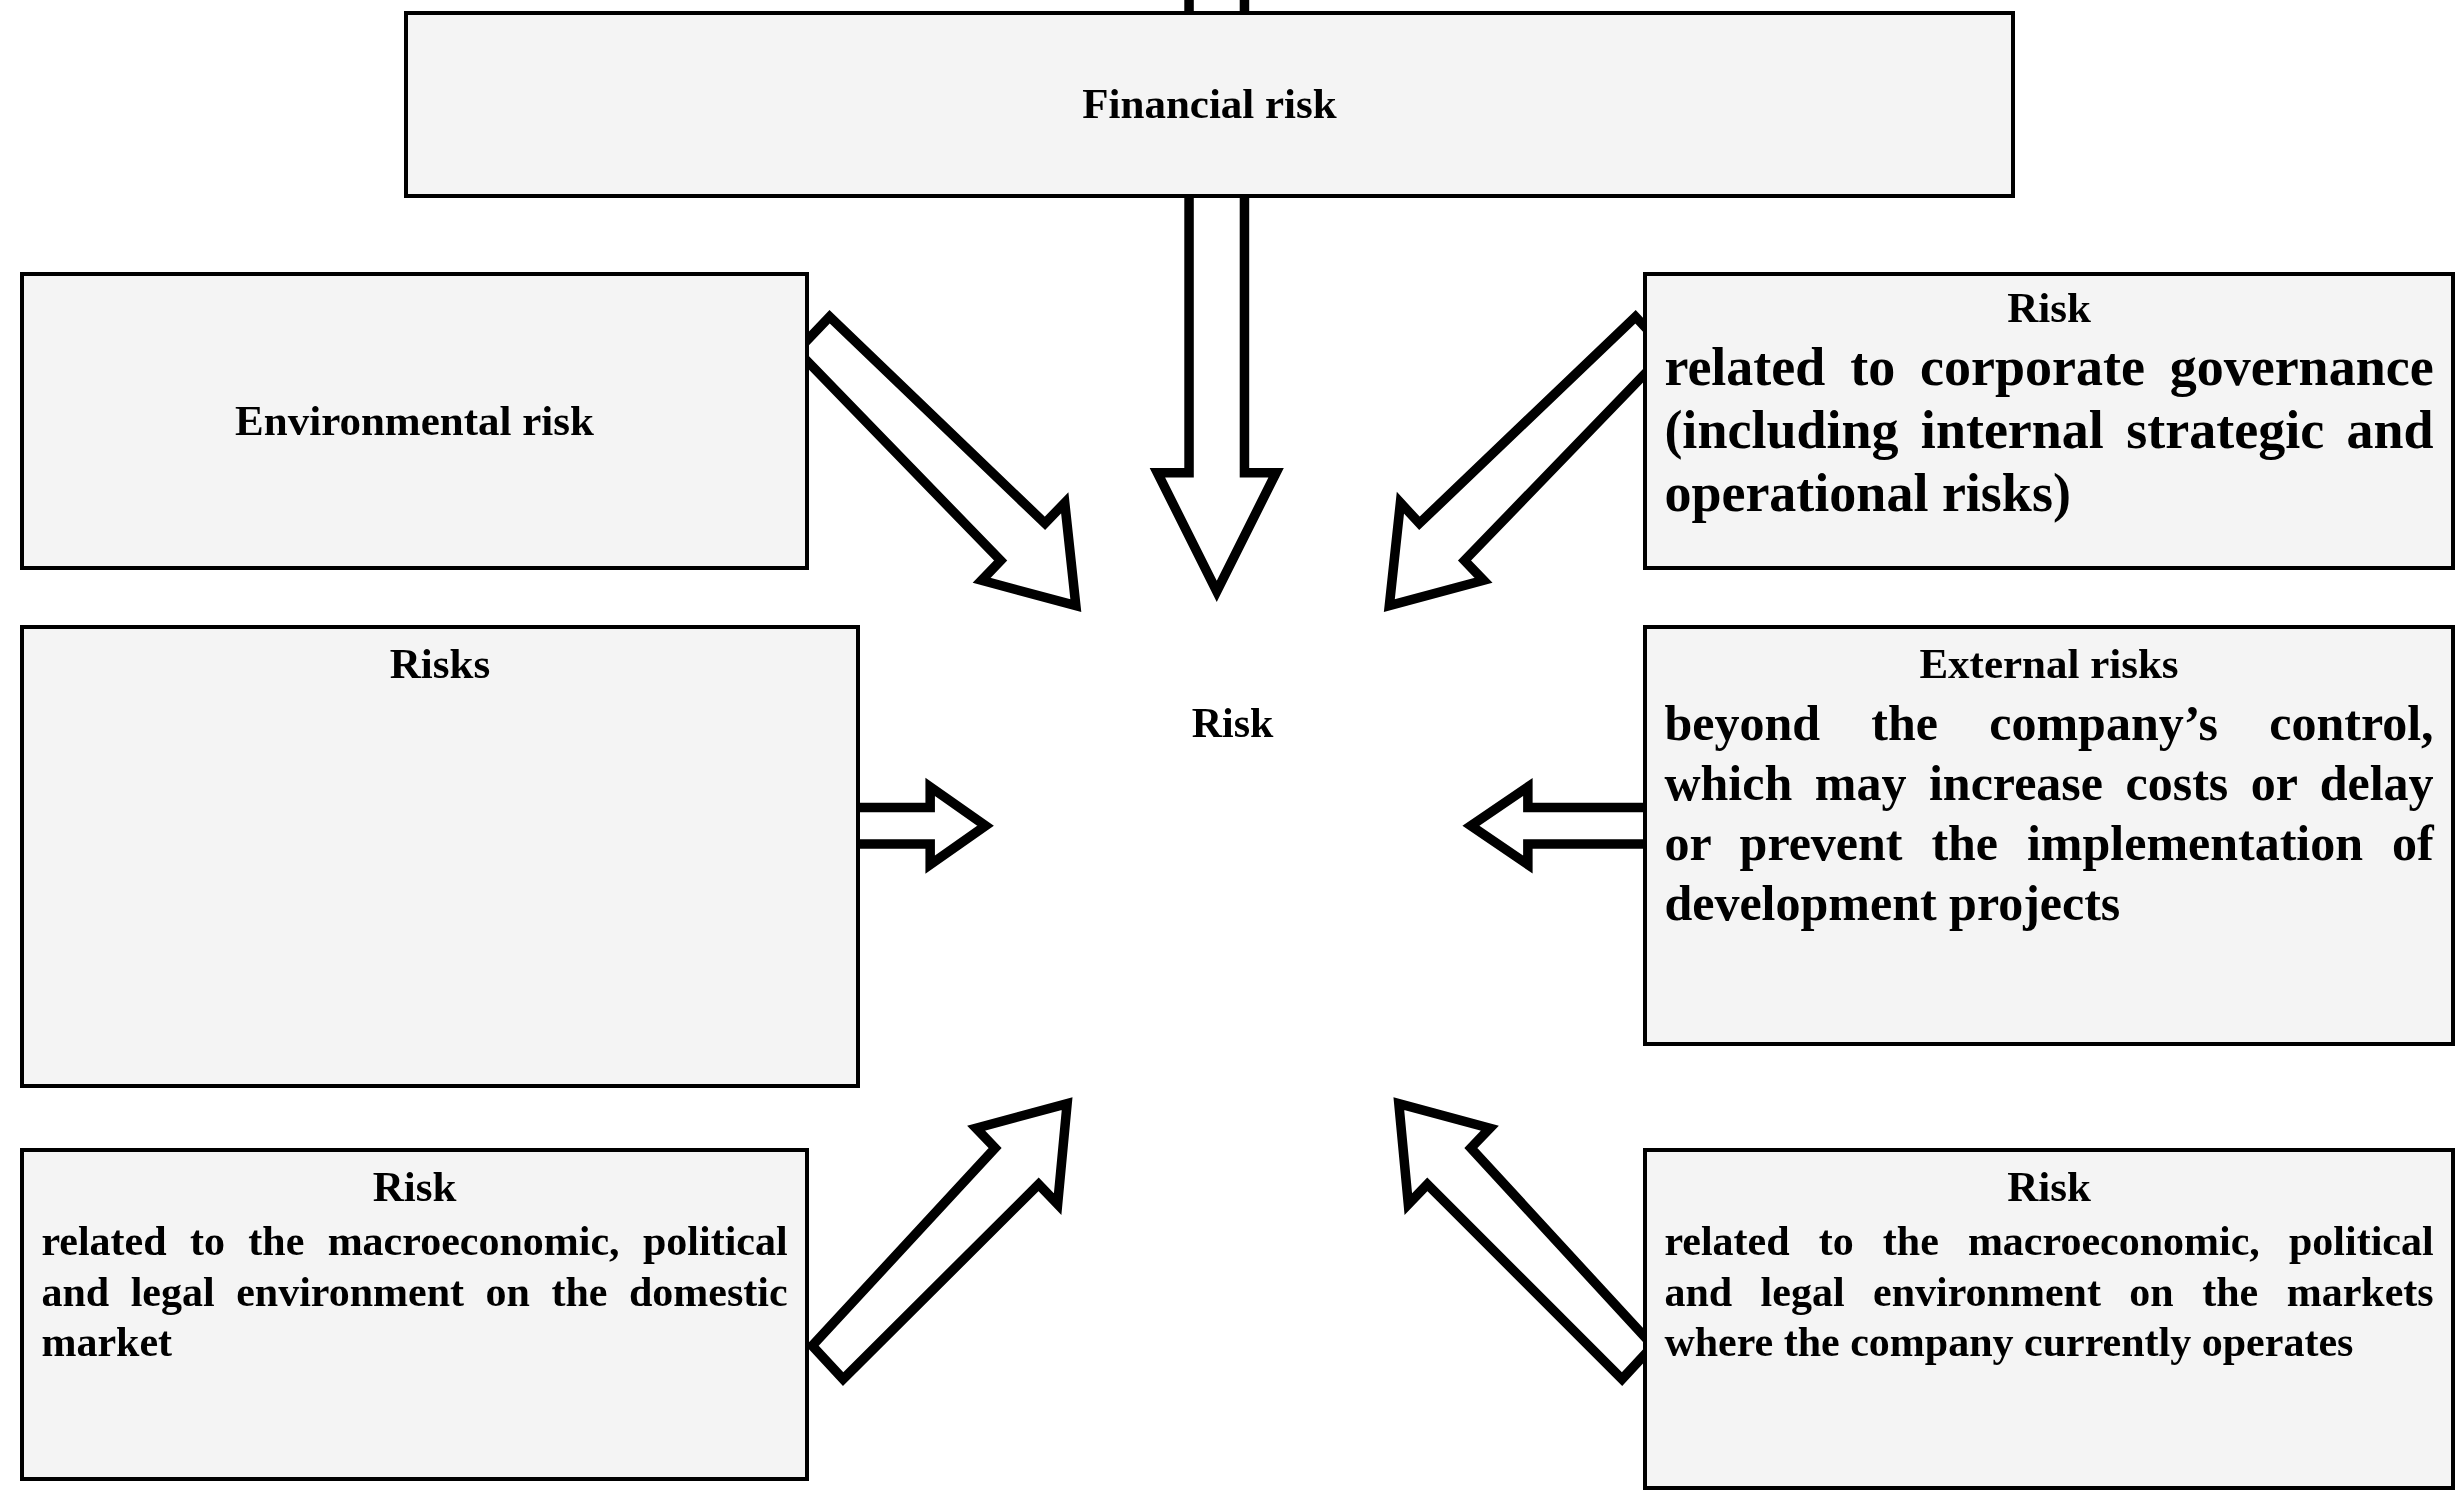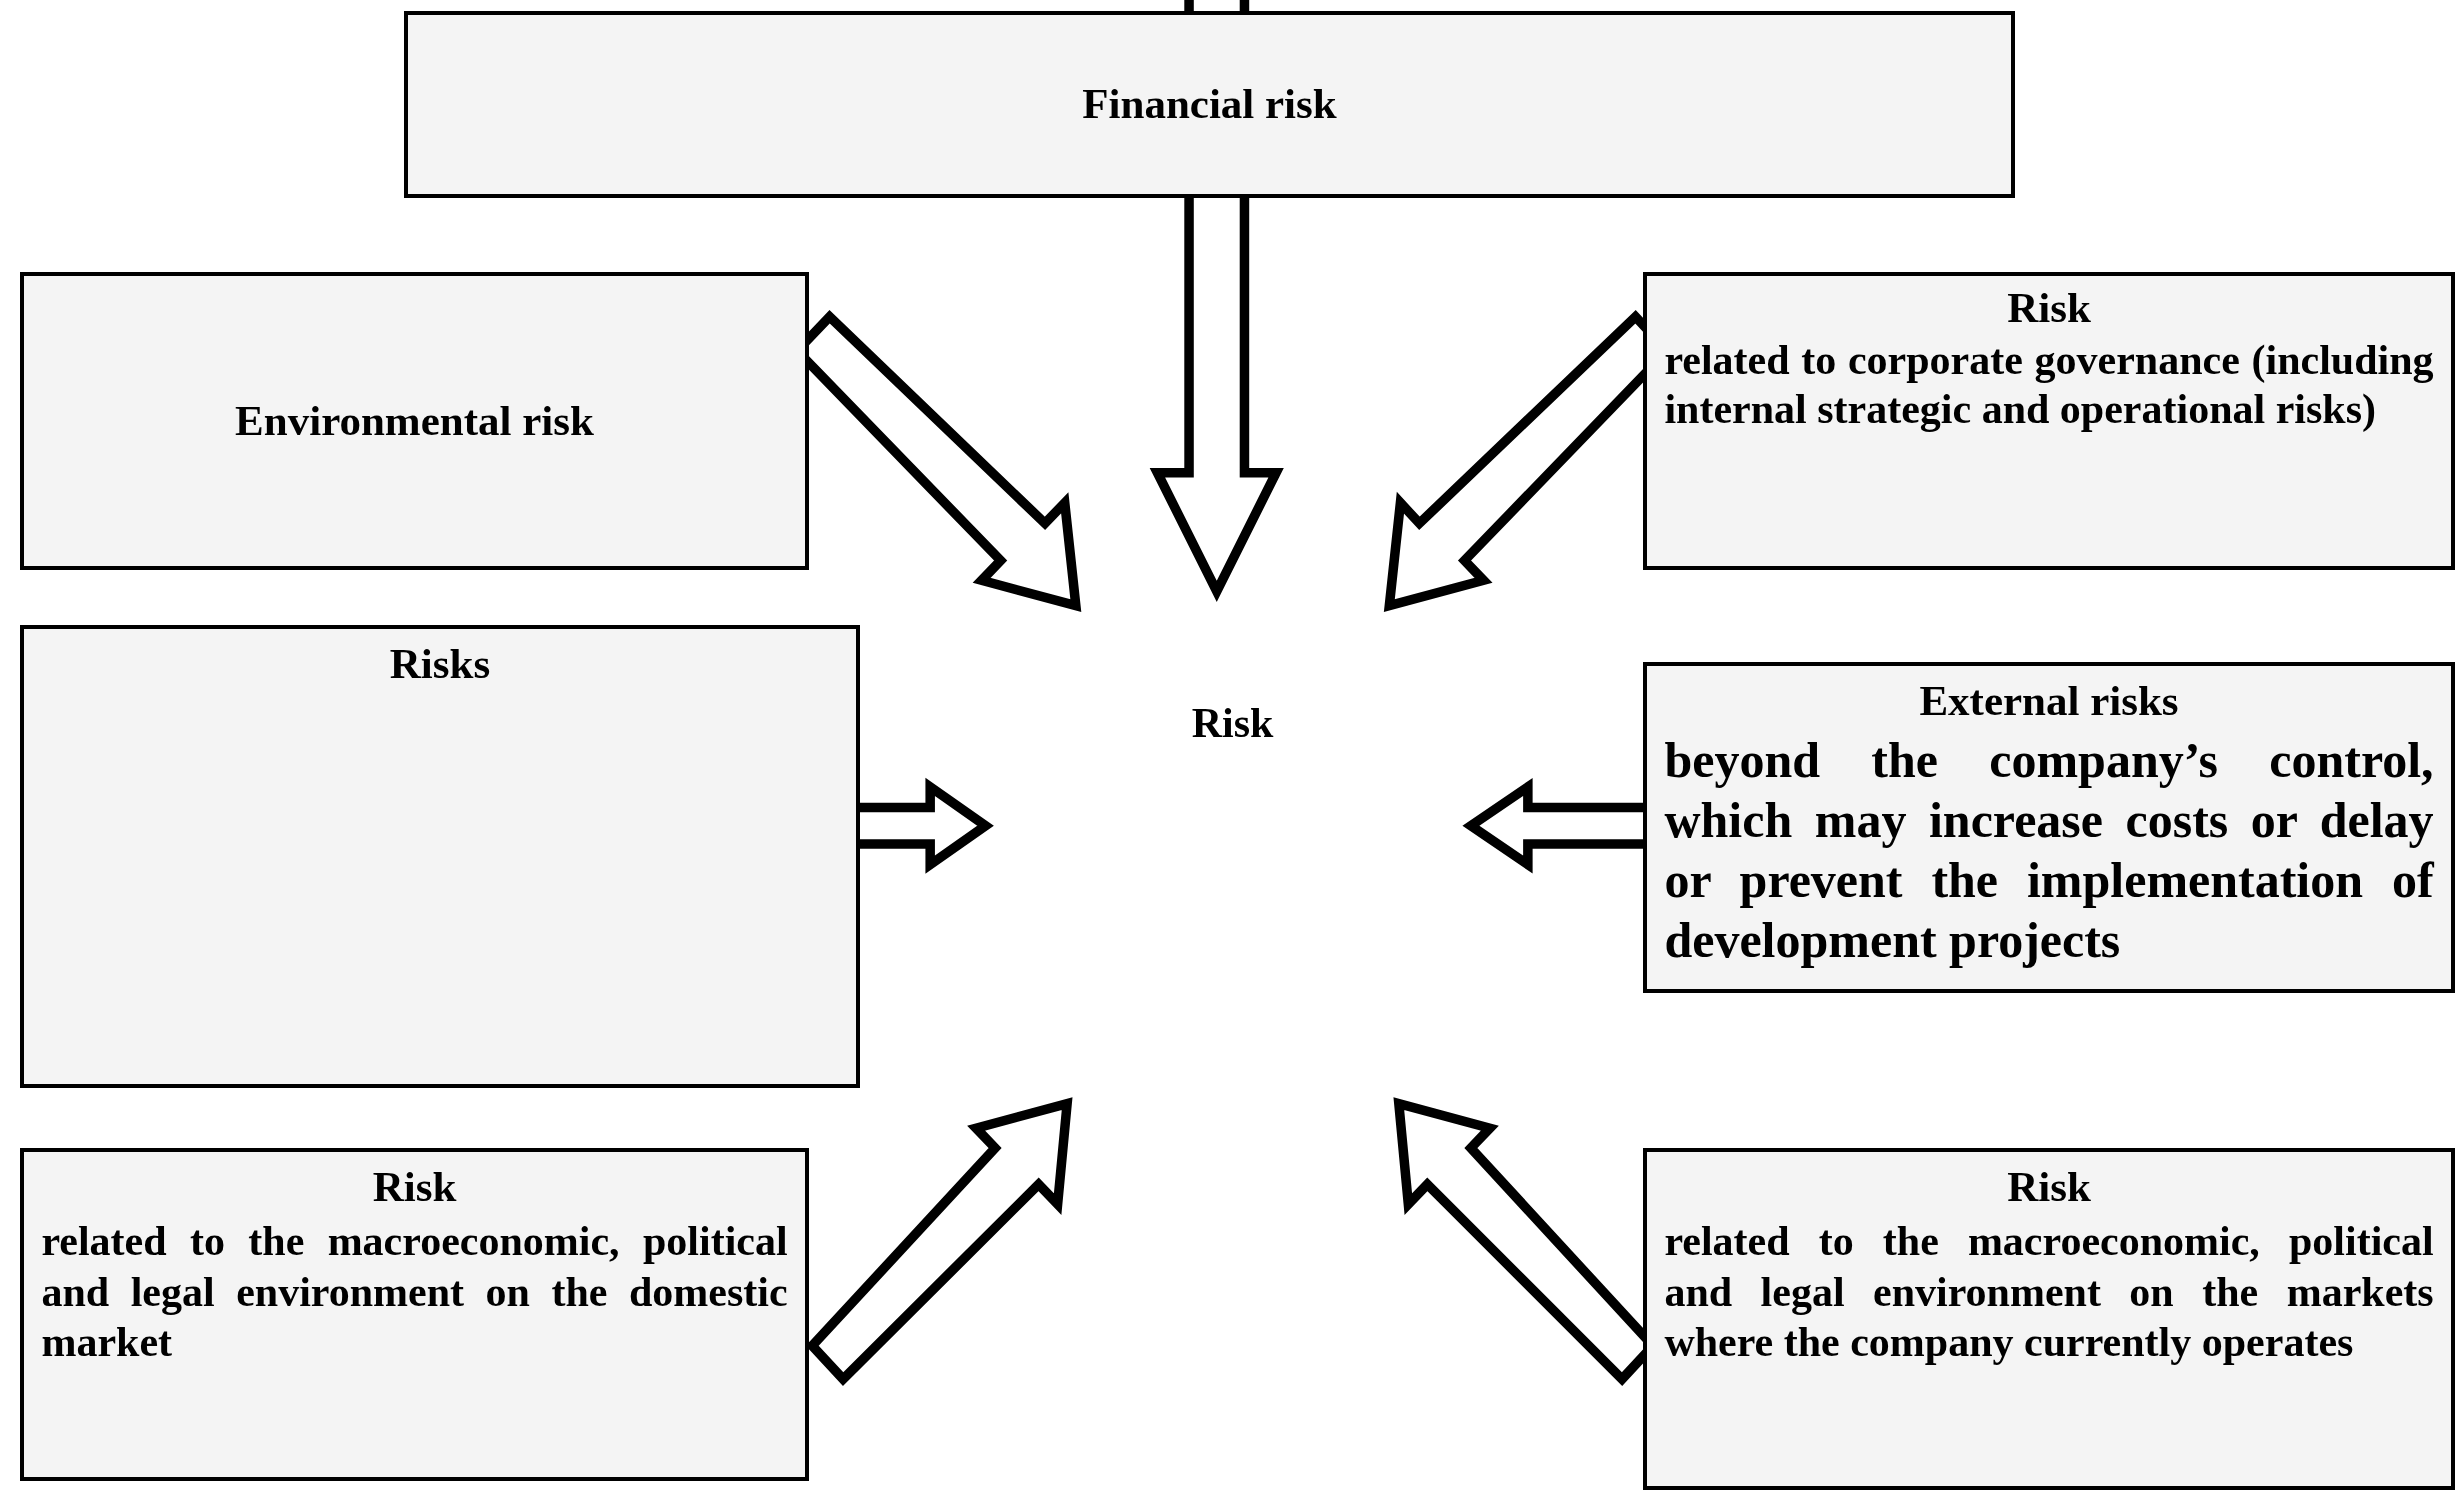--- a/index.html
+++ b/index.html
@@ -46,33 +46,32 @@
     display:flex;align-items:center;justify-content:center;
     padding:0;
   }
   #box-environmental .ttl{font-size:43px;}
 
   #box-governance{
     left:1643px;top:272px;width:812px;height:298px;
     padding:8px 17.4px 0 17.4px;
   }
   #box-governance .ttl{font-size:43px;margin-bottom:3.2px;}
-  #box-governance .body{font-size:42px;line-height:1.17;}
+  #box-governance .body{font-size:54px;line-height:1.17;}
 
   #box-limited{
     left:20px;top:625px;width:840px;height:463px;
     padding:11px 17.4px 0 17.4px;
   }
   #box-limited .ttl{font-size:43px;margin-bottom:4.8px;}
   #box-limited .body{font-size:42px;line-height:1.2;}
 
   #box-external{
-    left:1643px;top:625px;width:812px;height:331px;
+    left:1643px;top:625px;width:812px;height:421px;
     padding:11px 17.4px 0 17.4px;
-    margin-top:37px;
   }
   #box-external .ttl{font-size:43px;margin-bottom:4.8px;}
   #box-external .body{font-size:50px;line-height:1.2;}
 
   #box-domestic{
     left:20px;top:1148px;width:789px;height:333px;
     padding:11px 17.4px 0 17.4px;
   }
   #box-domestic .ttl{font-size:43px;margin-bottom:4.8px;}
   #box-domestic .body{font-size:42px;line-height:1.2;}

